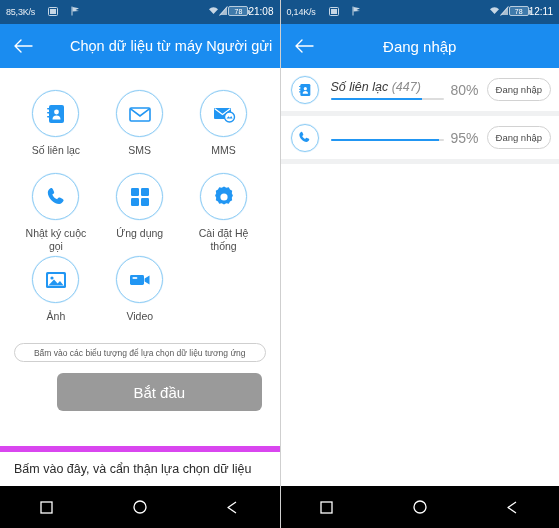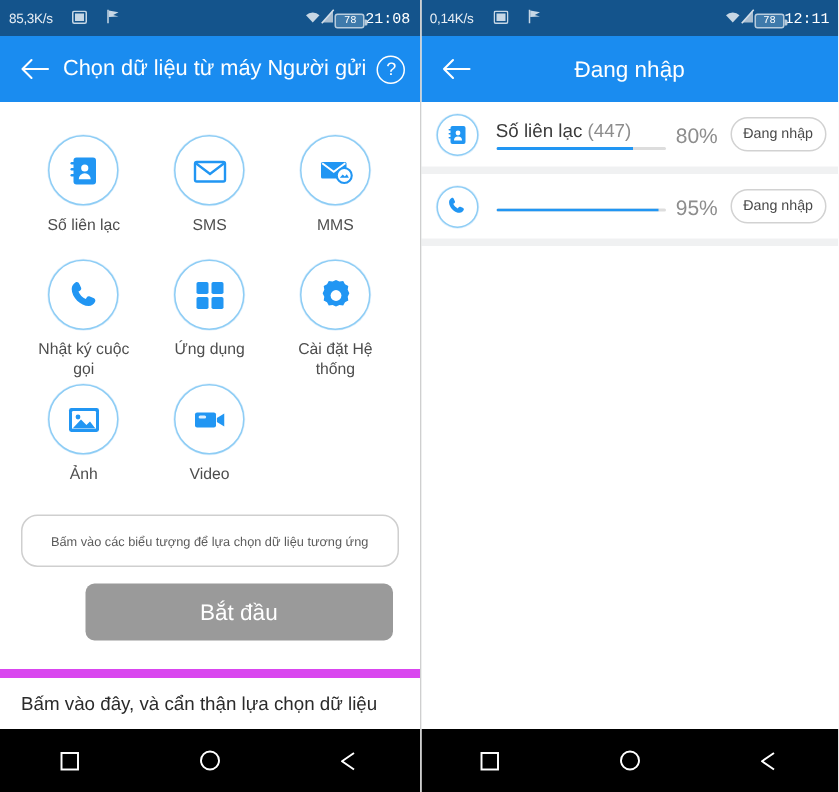--- a/index.html
+++ b/index.html
@@ -21,21 +21,21 @@
   
   .statusbar {
     height: 24px; flex: 0 0 24px;
     background: #14548c;
     display: flex; align-items: center;
     padding: 0 6px;
     color: #e8eef4;
     font-size: 9px;
   }
   .sb-left { display: flex; align-items: center; gap: 13px; }
-  .sb-right { display: flex; align-items: flex-end; gap: 0; margin-left: auto; font-family: Liberation Mono, monospace; }
+  .sb-right { display: flex; align-items: flex-start; gap: 0; margin-left: auto; }
   .sb-speed { font-size: 9px; letter-spacing: -0.2px; }
   .sb-ico { display: inline-block; opacity: .9; }
   .battery {
     display: inline-flex; align-items: center; justify-content: center;
     width: 20px; height: 10px;
     border: 1px solid #b8ccdd; border-radius: 2px;
     background: #3f7aab;
     font-size: 7px; color: #ffffff; position: relative;
   }
   .battery::after {
@@ -44,20 +44,21 @@
   }
   .sb-time { font-size: 10px; color: #ffffff; }
 
   
   .appbar {
     height: 44px; flex: 0 0 44px;
     background: #1a8cf0;
     display: flex; align-items: center;
     padding: 0 10px; color: #ffffff;
     position: relative;
+    gap: 28px;
   }
   .appbar .back { width: 26px; height: 26px; flex: 0 0 26px; cursor: pointer;
     display: flex; align-items: center; justify-content: center; }
   .appbar .title { font-size: 14.5px; margin-left: 6px; white-space: nowrap; }
   .appbar.center .title {
     position: absolute; left: 0; right: 0; text-align: center;
     margin-left: 0; font-size: 15px;
   }
   .help {
     width: 19px; height: 19px; border-radius: 50%;
@@ -79,21 +80,21 @@
     display: flex; align-items: center; justify-content: center;
     box-shadow: 0 0 0 0.5px rgba(160,210,245,.35);
   }
   .cell-label {
     margin-top: 7px; font-size: 10.5px; color: #4d4d4d;
     text-align: center; line-height: 1.25; height: 27px; width: 72px;
   }
   .hint-wrap { padding: 6px 14px 0 14px; }
   .hint {
     border: 1px solid #cfcfcf; border-radius: 11px;
-    height: 35px; display: flex; align-items: center; justify-content: center;
+    height: 19px; display: flex; align-items: center; justify-content: center;
     font-size: 8.5px; color: #5a5a5a; background: #ffffff;
     white-space: nowrap; overflow: hidden;
   }
   .start-wrap { padding: 11px 18px 0 32px; margin-left: 25px; }
   .start-btn {
     height: 38px; border-radius: 6px; background: #9a9a9a;
     color: #ffffff; font-size: 15px;
     display: flex; align-items: center; justify-content: center;
     cursor: pointer; border: none; width: 100%;
     font-family: "Liberation Sans", sans-serif;
@@ -114,21 +115,21 @@
     display: flex; align-items: center; padding: 0 8px 0 10px;
     margin-bottom: 5px;
   }
   .task-icon {
     width: 28px; height: 28px; flex: 0 0 28px; border-radius: 50%;
     background: #ffffff; border: 1.6px solid #8ecdf5;
     display: flex; align-items: center; justify-content: center;
     box-shadow: 0 0 0 0.5px rgba(160,210,245,.35);
   }
   .task-mid { flex: 1; margin-left: 12px; margin-right: 6px; min-width: 0; }
-  .task-title { font-size: 12.5px; color: #3b3b3b; white-space: nowrap; }
+  .task-title { font-size: 12.5px; color: #3b3b3b; white-space: nowrap; font-style: italic; }
   .task-title .count { color: #8d8d8d; }
   .bar-line {
     margin-top: 4px; height: 2px; background: #dddddd;
     border-radius: 1px; position: relative; overflow: hidden;
   }
   .bar-fill { position: absolute; left: 0; top: 0; height: 100%; background: #2196f3; }
   .pct { font-size: 14px; color: #8d8d8d; margin-right: 8px; white-space: nowrap; }
   .login-btn {
     border: 1px solid #d2d2d2; border-radius: 12px; background: #ffffff;
     font-size: 9.5px; color: #4a4a4a; padding: 5px 8px;

